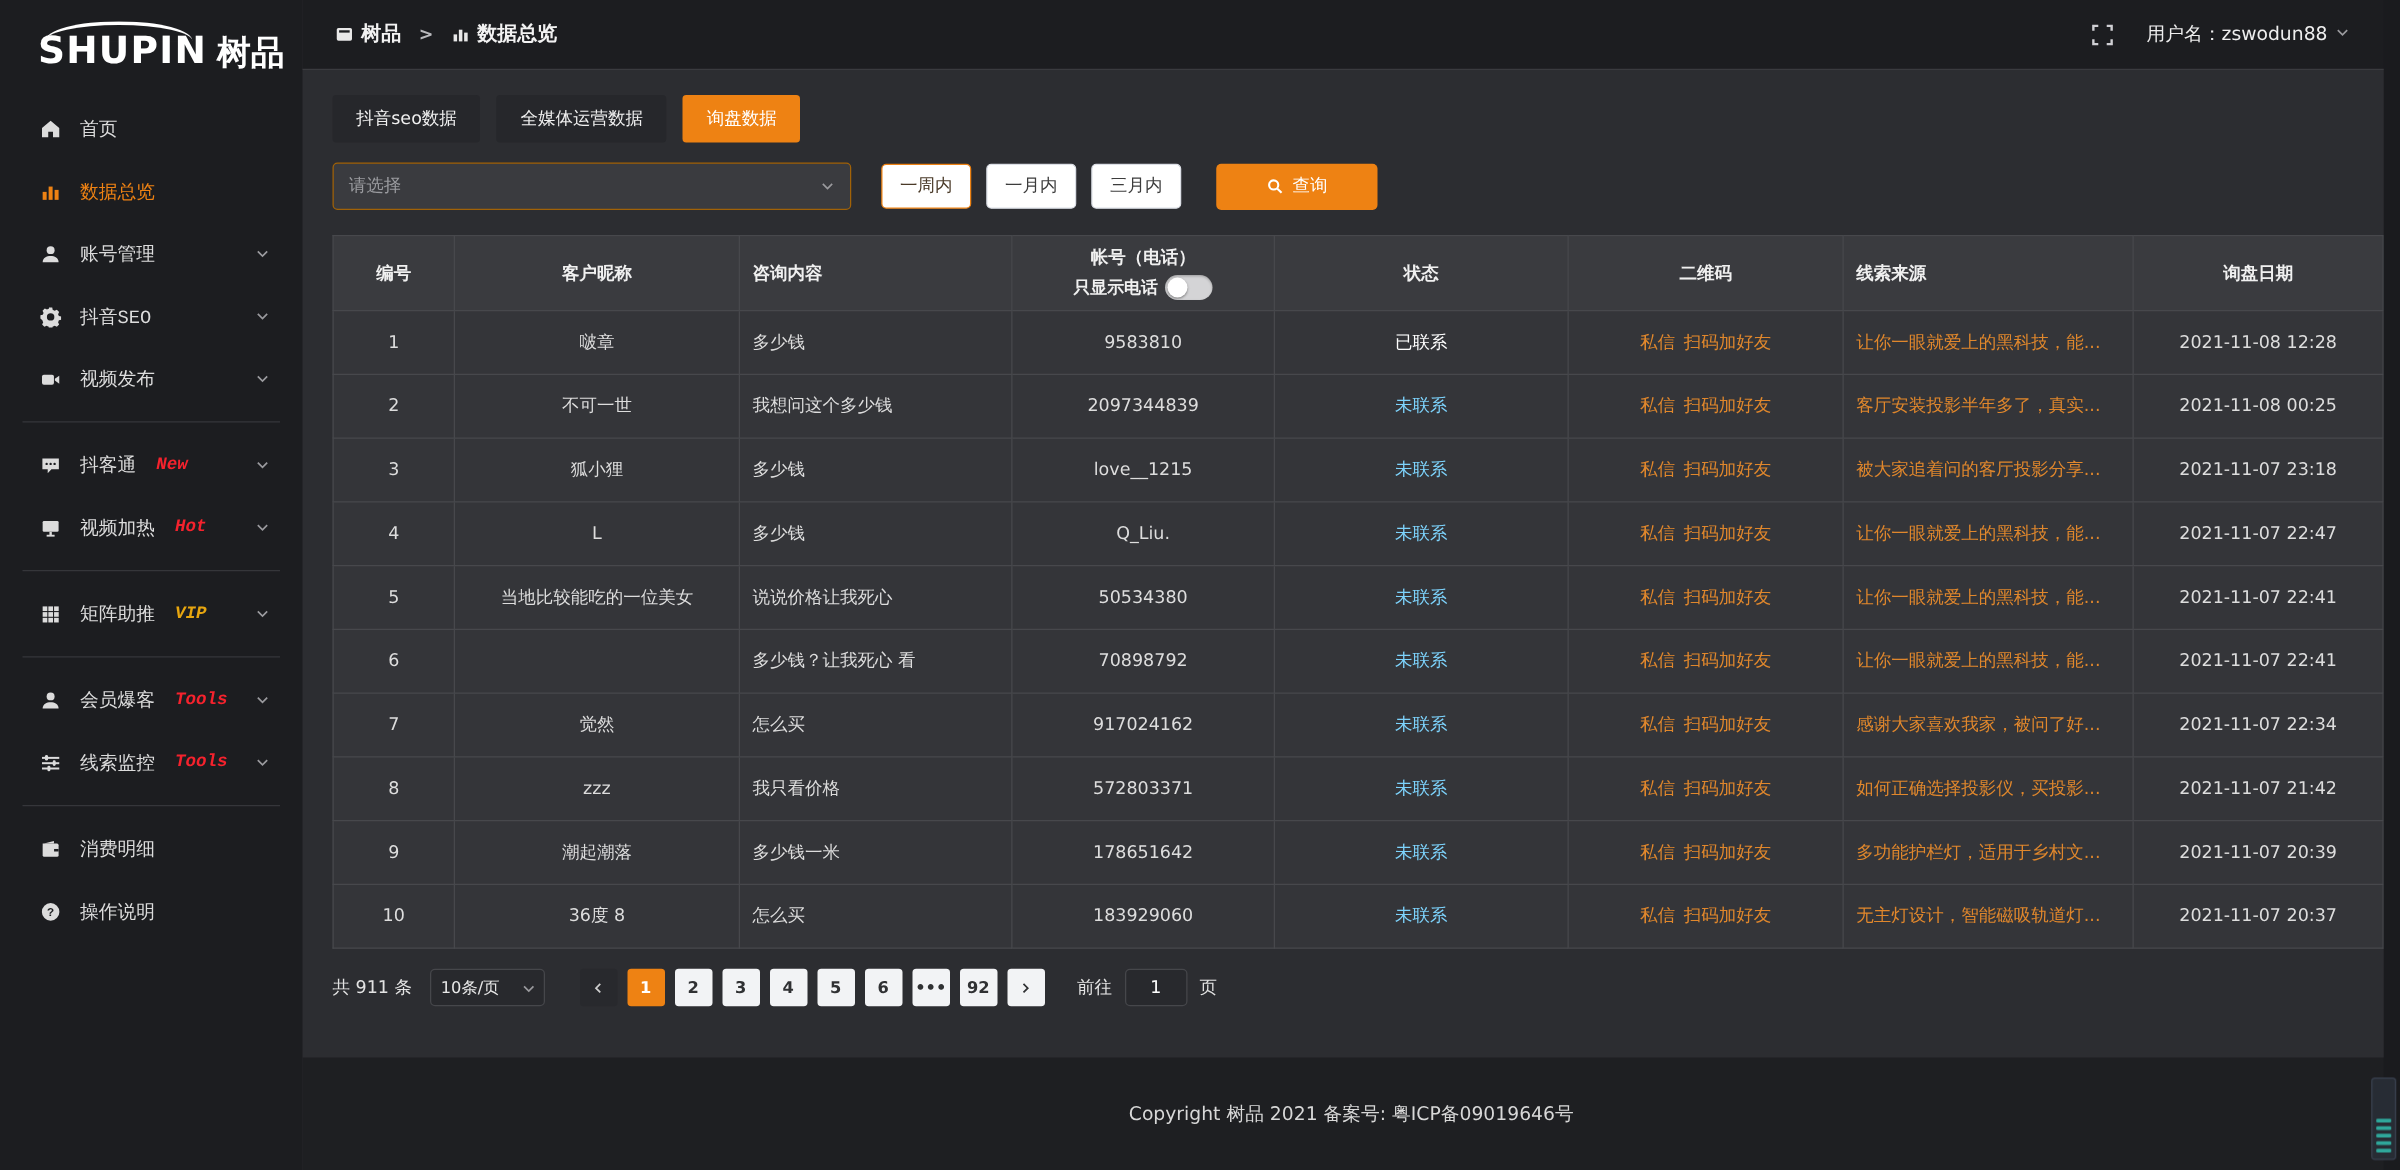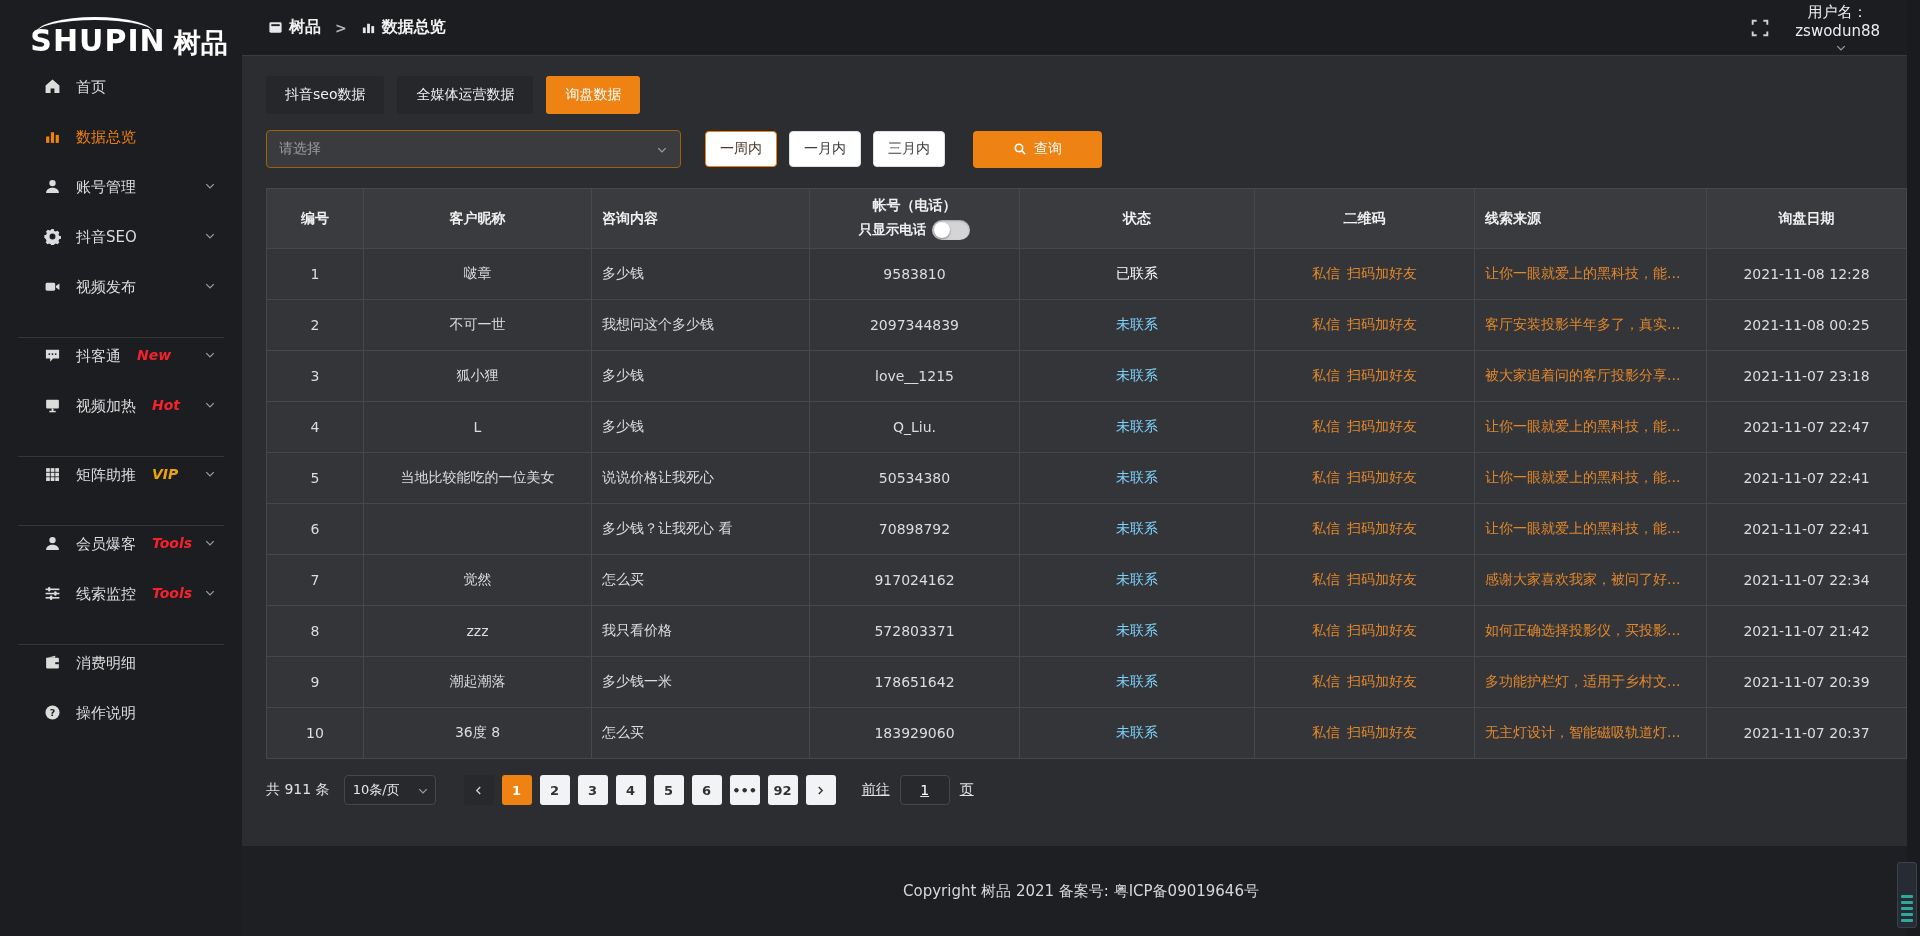--- a/index.html
+++ b/index.html
@@ -11,21 +11,21 @@
   .app { display:flex; width:1920px; height:936px; }
 
   
   .sidebar { width:242px; flex-shrink:0; background:#1c1d20; display:flex; flex-direction:column; }
   .logo { height:64px; display:flex; align-items:flex-end; padding:10px 0 8px 16px;justify-content:center; }
   .logo-en { position:relative; font-weight:800; font-size:30px; letter-spacing:1px; color:#fff; line-height:1; }
   .logo-arc { position:absolute; left:6px; top:-9px; width:118px; height:16px;
     border-top:3px solid #fff; border-radius:50%/100% 100% 0 0; }
   .logo-cjk { font-weight:800; font-size:27px; color:#fff; margin-left:8px; line-height:1; }
   .nav { padding-top:14px; flex:1; }
-  .nav-item { height:50px; display:flex; align-items:flex-start; padding:0 26px 0 44px; cursor:pointer; color:#dcdcdc; font-size:15px; }
+  .nav-item { height:50px; display:flex; align-items:center; padding:0 26px 0 32px; cursor:pointer; color:#dcdcdc; font-size:15px;font-family:Liberation Mono, monospace; }
   .nav-item .icon { width:17px; height:17px; margin-right:15px; display:inline-flex; }
   .nav-item .icon svg { width:100%; height:100%; }
   .nav-item.active { color:#ee8213; }
   .nav-label { flex:0 0 auto; }
   .nav-badge { font-style:italic; font-weight:bold; font-size:14px; margin-left:16px; }
   .nav-badge.red { color:#f5222d; }
   .nav-badge.gold { color:#e7a60f; }
   .nav-chevron { margin-left:auto; width:12px; height:12px; color:#9a9a9e; }
   .nav-chevron svg { width:12px; height:12px; }
   .nav-divider { height:1px; background:#35363a; margin:9px 18px; }
@@ -34,21 +34,21 @@
   .main { flex:1; display:flex; flex-direction:column; min-width:0; }
   .topbar { height:56px; background:#1c1d20; border-bottom:1px solid #3a3b3f;
     display:flex; align-items:center; padding:0 40px 0 26px; flex-shrink:0; }
   .crumb { display:flex; align-items:center; font-size:16px; font-weight:bold; color:#f2f2f2; cursor:pointer; }
   .crumb .icon { width:15px; height:15px; margin-right:6px; display:inline-flex; color:#e8e8e8; }
   .crumb .icon svg { width:100%; height:100%; }
   .crumb-sep { color:#b9b9bd; margin:0 14px; font-size:14px; font-weight:bold; }
   .topbar-right { margin-left:auto; display:flex; align-items:center; }
   .fullscreen-btn { width:18px; height:18px; color:#cfcfd3; cursor:pointer; margin-right:26px; }
   .fullscreen-btn svg { width:18px; height:18px; }
-  .user-menu { display:flex; align-items:center; font-size:15px; color:#eee; cursor:pointer;flex-direction:column; }
+  .user-menu { display:flex; align-items:flex-start; font-size:15px; color:#eee; cursor:pointer; }
   .user-menu .nav-chevron { margin-left:6px; }
 
   
   .content { flex:1; display:flex; flex-direction:column; padding:20px 0 0 24px; min-height:0; }
   .tabs { display:flex; margin-bottom:16px; }
   .tab { padding:10px 19px; background:#26272b; color:#f0f0f0; font-size:14px; margin-right:13px;
     border-radius:3px; cursor:pointer; border:none; font-family:inherit; }
   .tab.active { background:#ee8213; color:#fff; }
 
   .filterbar { display:flex; align-items:center; margin-bottom:20px; }
@@ -87,21 +87,21 @@
   .pagination { display:flex; align-items:center; margin-top:16px; font-size:14px; color:#e3e3e3; }
   .pg-total { margin-right:14px; }
   .pg-size { width:92px; height:30px; background:#28292d; border:1px solid #46474b; border-radius:4px;
     display:flex; align-items:center; padding:0 8px; cursor:pointer; margin-right:24px; font-size:13px; color:#e8e8e8; }
   .pg-size .nav-chevron { margin-left:auto; width:10px; height:10px; }
   .pg-btn { min-width:30px; height:30px; margin:0 4px; border:none; border-radius:3px; font-size:13px; font-weight:bold;
     cursor:pointer; font-family:inherit; background:#f2f3f5; color:#303133; display:inline-flex; align-items:center; justify-content:center; }
   .pg-btn.dark { background:#28292d; color:#cfcfcf; }
   .pg-btn.active { background:#ee8213; color:#fff; }
   .pg-btn svg { width:11px; height:11px; }
-  .pg-goto { display:flex; align-items:center; margin-left:22px;text-decoration:underline; }
+  .pg-goto { display:flex; align-items:center; margin-left:22px; }
   .pg-goto .glabel { margin-right:10px; }
   .pg-goto input { width:50px; height:30px; background:#28292d; border:1px solid #46474b; border-radius:4px;
     color:#fff; text-align:center; font-size:14px; font-family:inherit; }
   .pg-goto .gsuffix { margin-left:10px; }
 
   
   .footer { margin-top:auto; height:90px; background:#1e1f22; display:flex; align-items:center; justify-content:center;
     color:#d8d8d8; font-size:15px; margin-left:-24px; }
 
   

